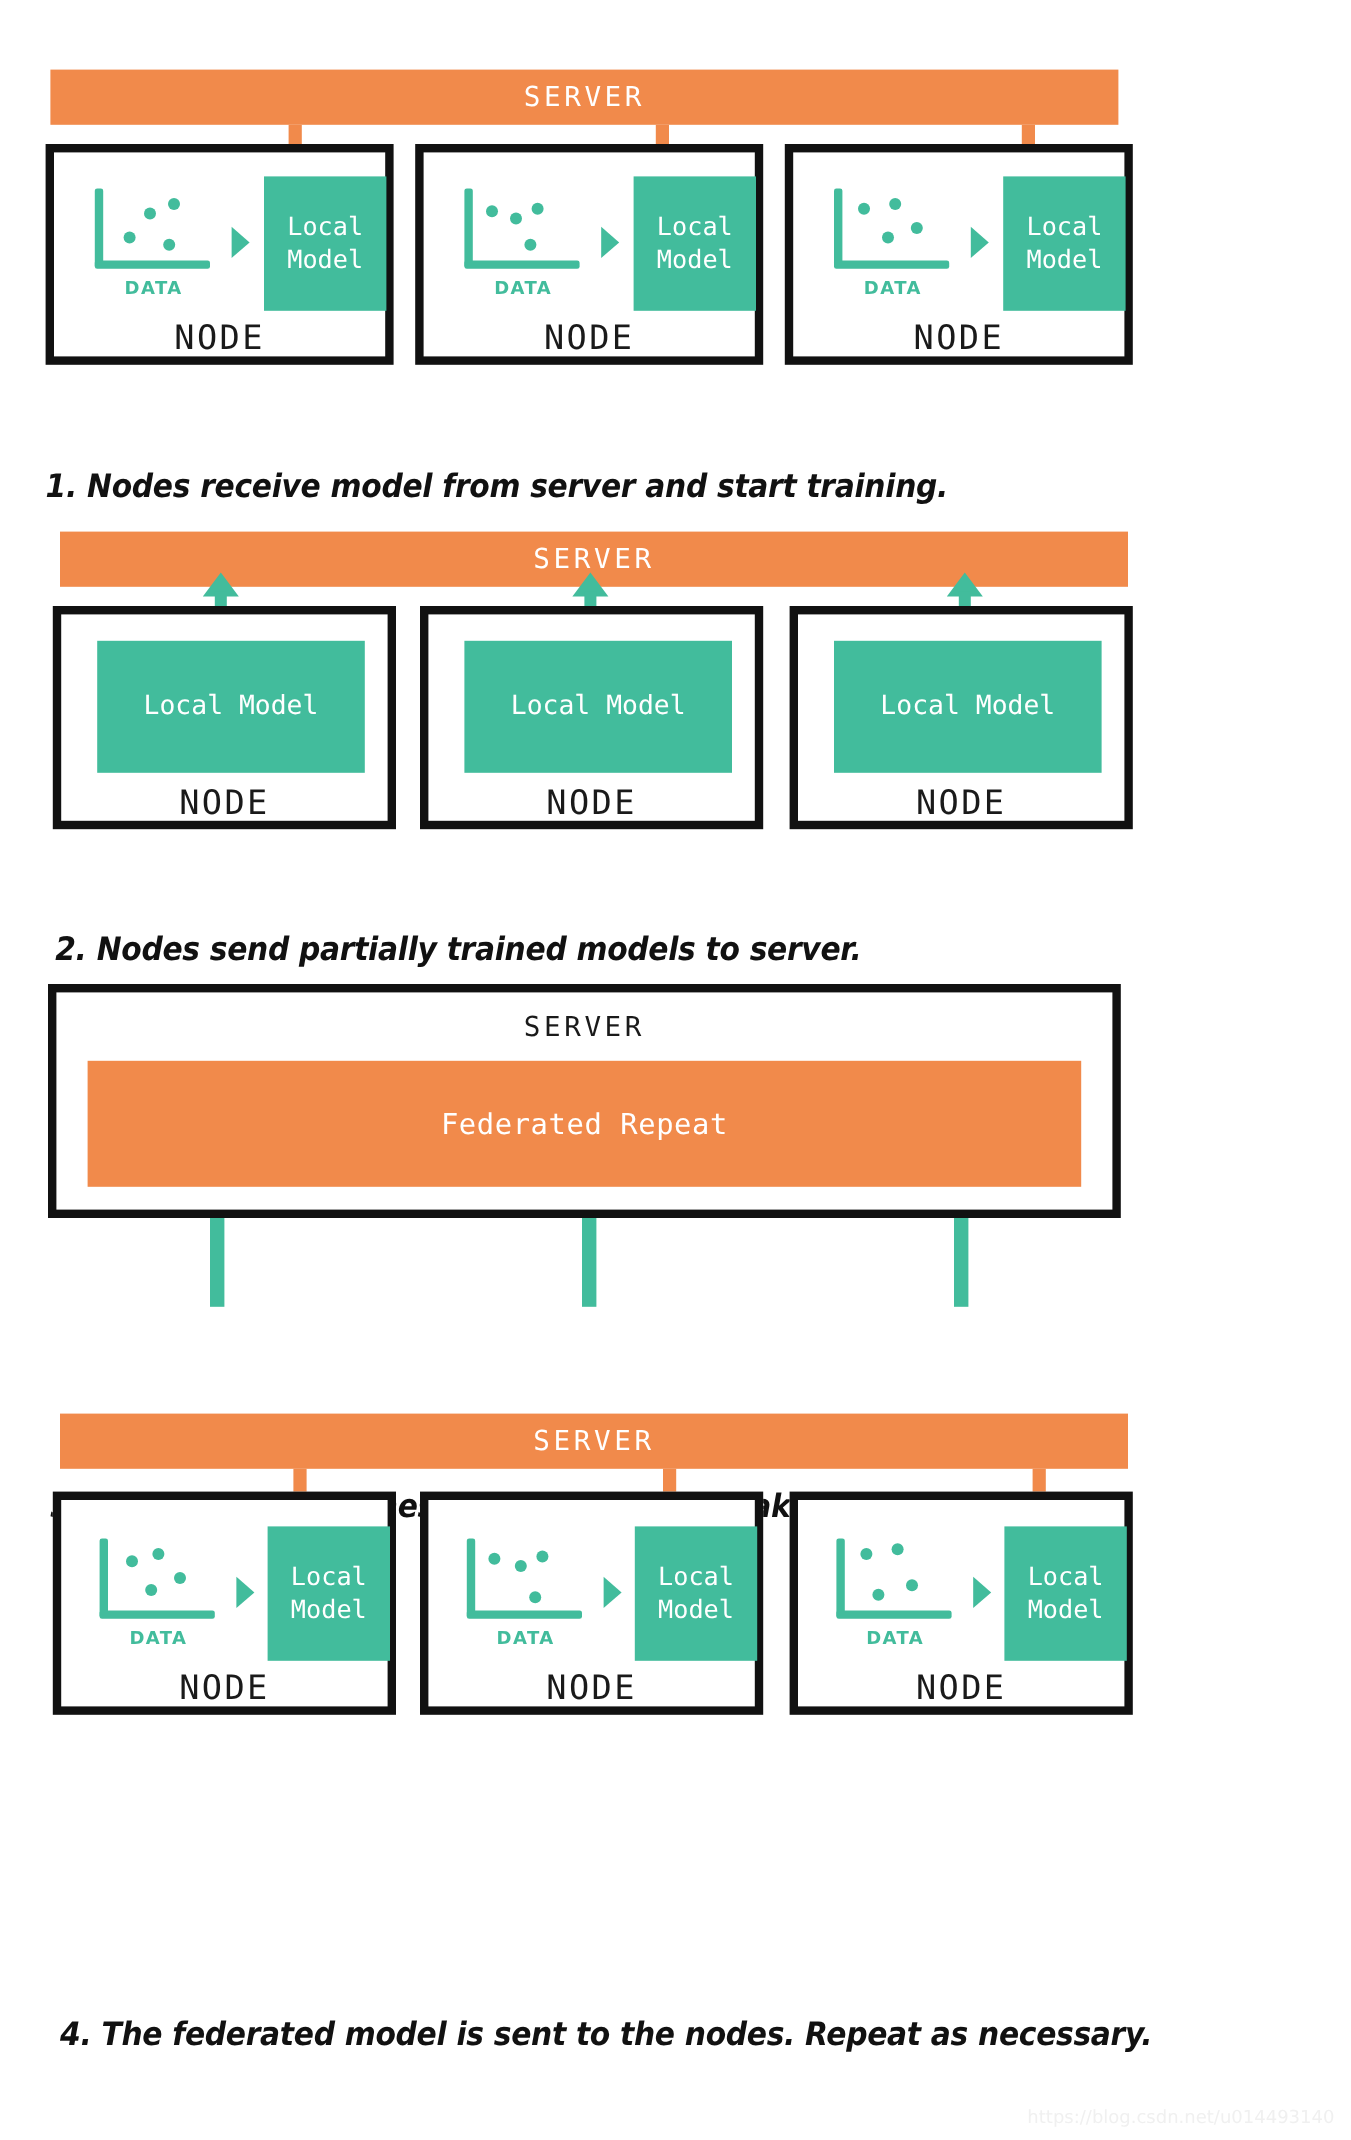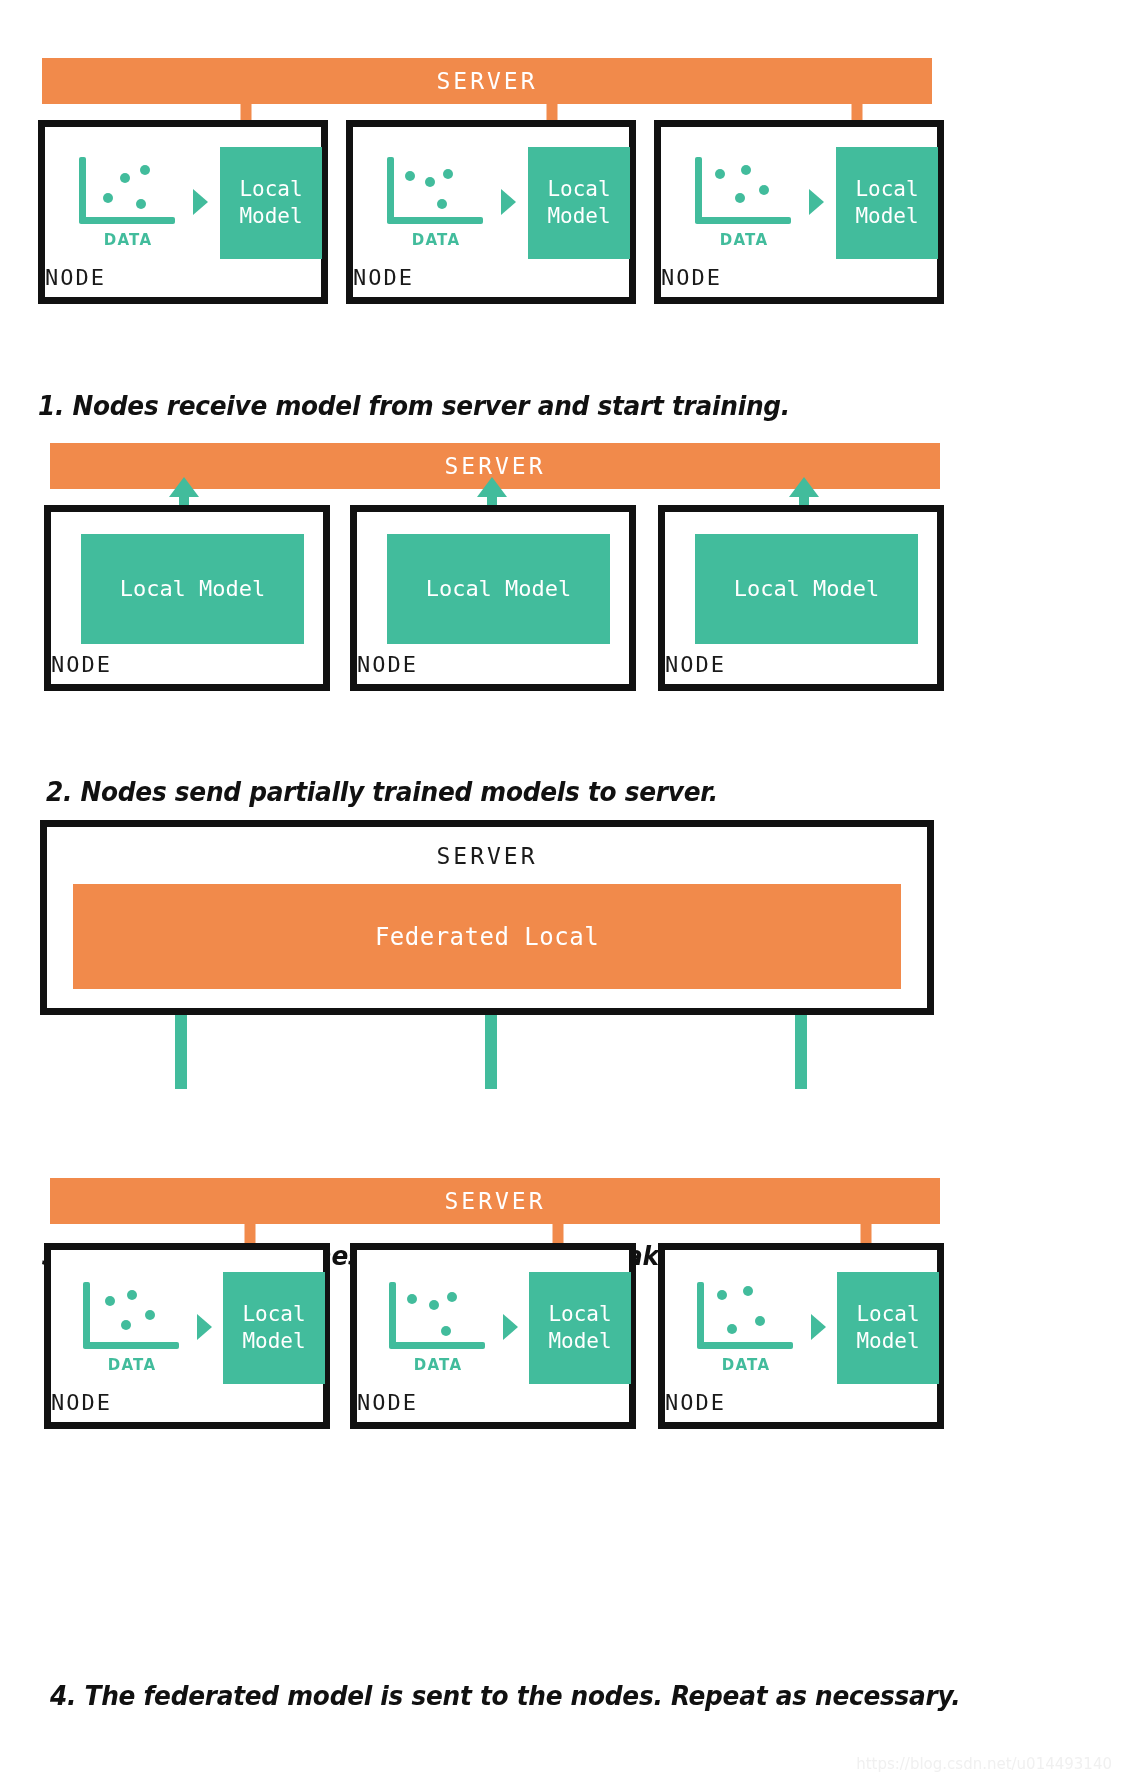--- a/index.html
+++ b/index.html
@@ -25,23 +25,23 @@
     font-weight: 400;
   }
   .node-box {
     position: absolute;
     border: 7px solid #111111;
     background: #ffffff;
   }
   .node-label {
     position: absolute;
     left: 0; right: 0;
-    text-align: left;
+    text-align: center;
     font-family: "DejaVu Sans Mono", monospace;
-    font-size: 22px;
+    font-size: 28px;
     letter-spacing: 2px;
     color: #1a1a1a;
   }
   .model-box {
     position: absolute;
     background: var(--green);
     display: flex; align-items: center; justify-content: center;
     text-align: center;
     color: #ffffff;
     font-family: "DejaVu Sans Mono", monospace;
@@ -252,21 +252,21 @@
       <div class="shaft" style="width:12px; height:102px; background:#42BC9C;"></div>
     </div>
     <div class="arrow arrow-up" style="left:786px; top:971px; width:30px; height:118px;">
       <div class="head"></div>
       <div class="shaft" style="width:12px; height:102px; background:#42BC9C;"></div>
     </div>
 
     <div class="server-frame" style="left:40px; top:820px; width:894px; height:195px;">
       <div class="frame-title" style="top:16px;">SERVER</div>
       <div class="fed-bar" style="left:26px; top:57px; width:828px; height:105px;">
-        <span>Federated Local</span>
+        <span>Federated Repeat</span>
       </div>
     </div>
 
     <div class="caption" style="left:42px; top:1240px;">3. The server combines those models to make a federated model.</div>
   </div>
 
   <div>
     <div class="server-bar" style="left:50px; top:1178px; width:890px; height:46px;">
       <span class="server-label">SERVER</span>
     </div>

